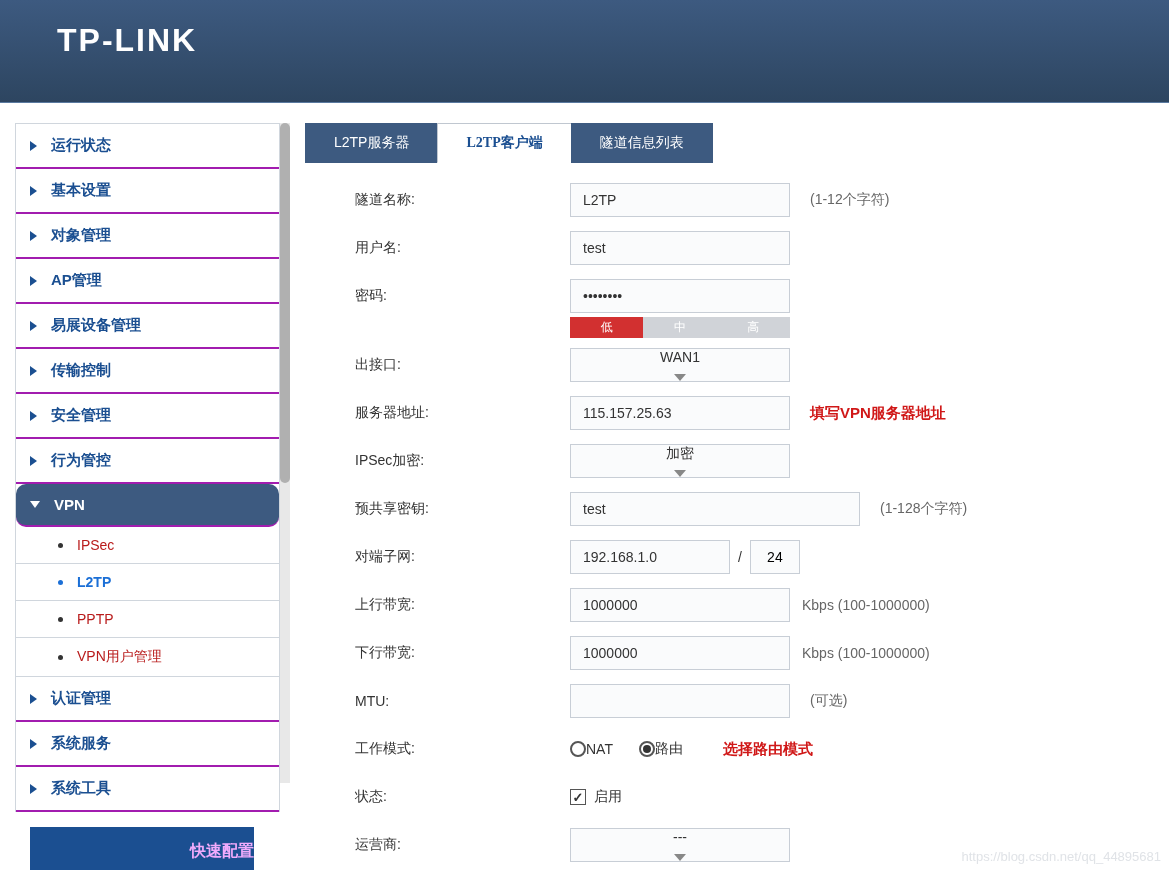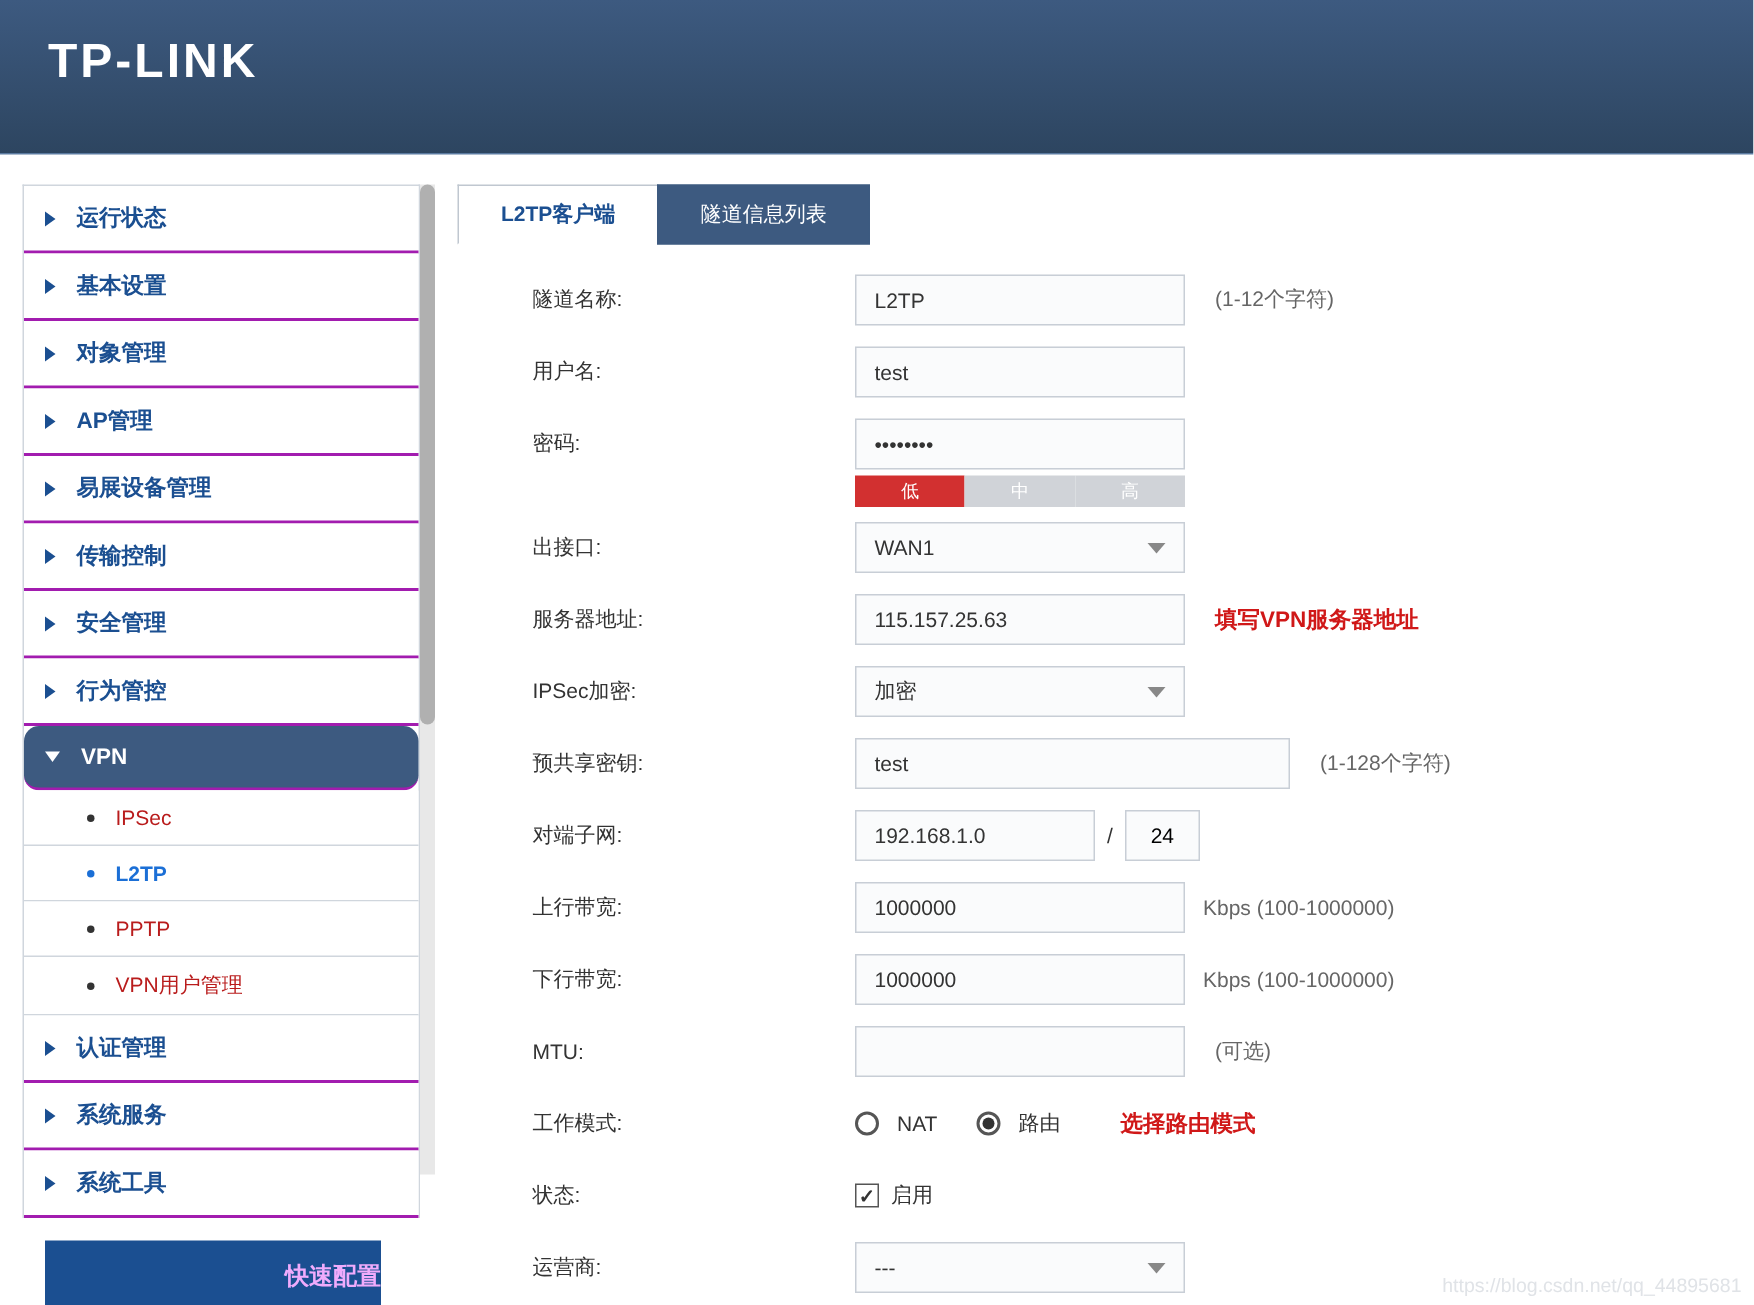--- a/index.html
+++ b/index.html
@@ -1,18 +1,18 @@
 <!DOCTYPE html>
 <html><head>
 <meta charset="utf-8">
 <style>
 * { box-sizing: border-box; margin: 0; padding: 0; }
 body { font-family: "Microsoft YaHei", Arial, sans-serif; font-size: 14px; color: #333; background: #fff; }
 .header { background: linear-gradient(#3d5a80, #2d4560); height: 103px; border-bottom: 1px solid #5a7aa0; }
-.logo { color: #fff; font-size: 32px; font-weight: bold; letter-spacing: 2px; padding: 22px 0 0 32px; font-family: Arial, sans-serif; }
+.logo { color: #fff; font-size: 32px; font-weight: bold; letter-spacing: 2px; padding: 22px 0 0 57px; font-family: Arial, sans-serif; }
 .container { display: flex; }
 .sidebar { width: 280px; padding: 20px 0 0 15px; }
 .nav { border: 1px solid #d0d6dd; border-bottom: none; }
 .nav-item { display: flex; align-items: center; padding: 12px 14px; border-bottom: 2px solid #a21caf; color: #1b4f91; font-weight: bold; font-size: 15px; cursor: pointer; background: #fff; }
 .nav-item.active { background: #3d5a80; color: #fff; border-radius: 10px; }
 .nav-caret { width: 0; height: 0; border-top: 5px solid transparent; border-bottom: 5px solid transparent; border-left: 7px solid #1b4f91; margin-right: 14px; }
 .nav-item.active .nav-caret { border-left: none; border-top: 7px solid #fff; border-right: 5px solid transparent; border-left: 5px solid transparent; border-bottom: none; }
 .sub-item { display: flex; align-items: center; padding: 10px 14px 10px 42px; border-bottom: 1px solid #d0d6dd; color: #b91c1c; cursor: pointer; background: #fff; font-size: 14px; }
 .sub-item.selected { color: #1b6fd6; font-weight: bold; }
 .sub-dot { width: 5px; height: 5px; background: #333; border-radius: 50%; margin-right: 14px; }
@@ -23,35 +23,35 @@
 .main { flex: 1; padding: 20px 0 0 15px; }
 .tabs { display: flex; }
 .tab { padding: 10px 28px; background: #3d5a80; color: #fff; border: 1px solid #3d5a80; cursor: pointer; font-size: 14px; }
 .tab.active { background: #fff; color: #1b4f91; border: 1px solid #c0c7d0; border-bottom: 1px solid #fff; font-weight: bold; }
 .tab + .tab { margin-left: -1px; font-family: Liberation Serif, serif; }
 .form { padding: 20px 0 0 50px; }
 .row { display: flex; align-items: center; margin-bottom: 14px; min-height: 34px; }
 .lbl { width: 215px; color: #333; }
 .inp { width: 220px; height: 34px; border: 1px solid #c8ced6; padding: 0 12px; font-size: 14px; background: #fafbfc; color: #333; }
 .inp-wide { width: 290px; }
-.sel { width: 220px; height: 34px; border: 1px solid #c8ced6; padding: 16px 12px; background: #fafbfc; display: flex; align-items: center; justify-content: space-between; cursor: pointer; position: relative; }
+.sel { width: 220px; height: 34px; border: 1px solid #c8ced6; padding: 0 12px; background: #fafbfc; display: flex; align-items: center; justify-content: space-between; cursor: pointer; position: relative; flex-direction: column; }
 .sel-caret { width: 0; height: 0; border-left: 6px solid transparent; border-right: 6px solid transparent; border-top: 7px solid #888; }
 .hint { margin-left: 20px; color: #666; font-size: 14px; }
 .annot { margin-left: 20px; color: #d01818; font-weight: bold; font-size: 15px; }
 .strength { display: flex; width: 220px; margin-left: 215px; margin-top: -10px; margin-bottom: 10px; }
 .str-seg { flex: 1; text-align: center; color: #fff; font-size: 12px; padding: 2px 0; }
 .str-low { background: #d23030; }
 .str-mid { background: #d0d3d8; }
 .str-high { background: #d0d3d8; }
 .subnet-sep { margin: 0 8px; }
 .inp-small { width: 50px; height: 34px; border: 1px solid #c8ced6; text-align: center; background: #fafbfc; font-size: 14px; }
 .radio-grp { display: flex; align-items: center; gap: 26px; }
 .radio { width: 16px; height: 16px; border: 2px solid #555; border-radius: 50%; display: inline-flex; align-items: center; justify-content: center; cursor: pointer; }
 .radio.checked::after { content: ""; width: 8px; height: 8px; background: #333; border-radius: 50%; }
-.radio-lbl { display: flex; align-items: center; gap: 12px; cursor: pointer; }
+.radio-lbl { display: flex; align-items: center; gap: 0; cursor: pointer; }
 .chk { width: 16px; height: 16px; border: 1.5px solid #555; display: inline-flex; align-items: center; justify-content: center; cursor: pointer; font-size: 13px; line-height: 1; }
 .chk.checked::after { content: "✓"; color: #333; font-weight: bold; }
 .chk-lbl { display: flex; align-items: center; gap: 8px; }
 .watermark { position: fixed; right: 8px; bottom: 6px; color: #e0e3e7; font-size: 13px; }
 </style>
 </head>
 <body>
 
 <div class="header">
   <div class="logo">TP-LINK</div>
@@ -128,20 +128,21 @@
       </div>
       <div class="quick-btn">快速配置</div>
     </div>
     <div class="scrollbar">
         <div class="scrollbar-thumb"></div>
       </div>
   </div>
 
   <div class="main">
     <div class="tabs">
+      <div class="tab">L2TP服务器</div>
       <div class="tab active">L2TP客户端</div>
       <div class="tab">隧道信息列表</div>
     </div>
 
     <div class="form">
       <div class="row">
         <span class="lbl">隧道名称:</span>
         <input class="inp" value="L2TP" style="">
         <span class="hint">(1-12个字符)</span>
       </div>

